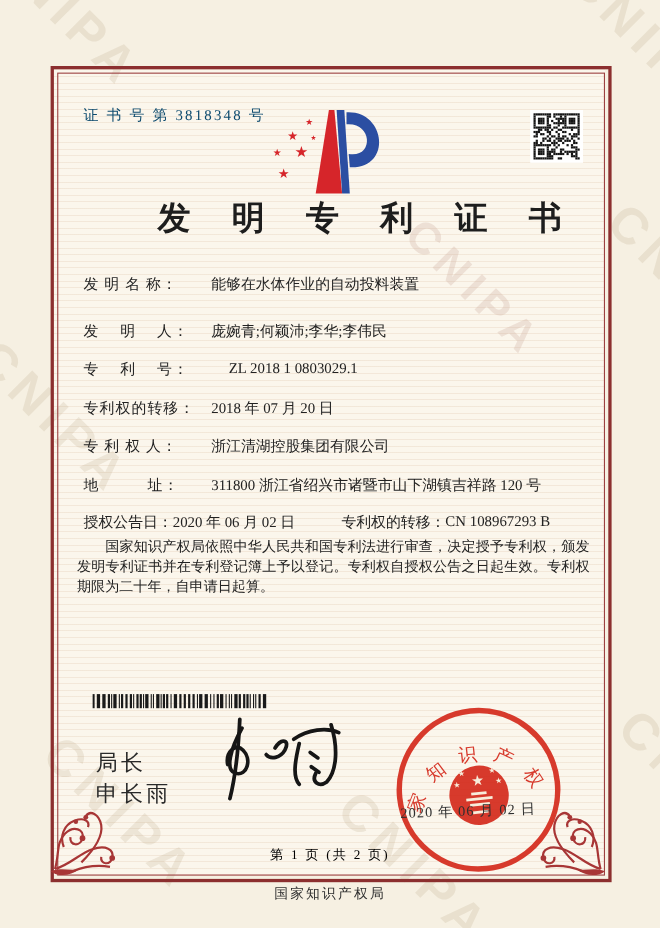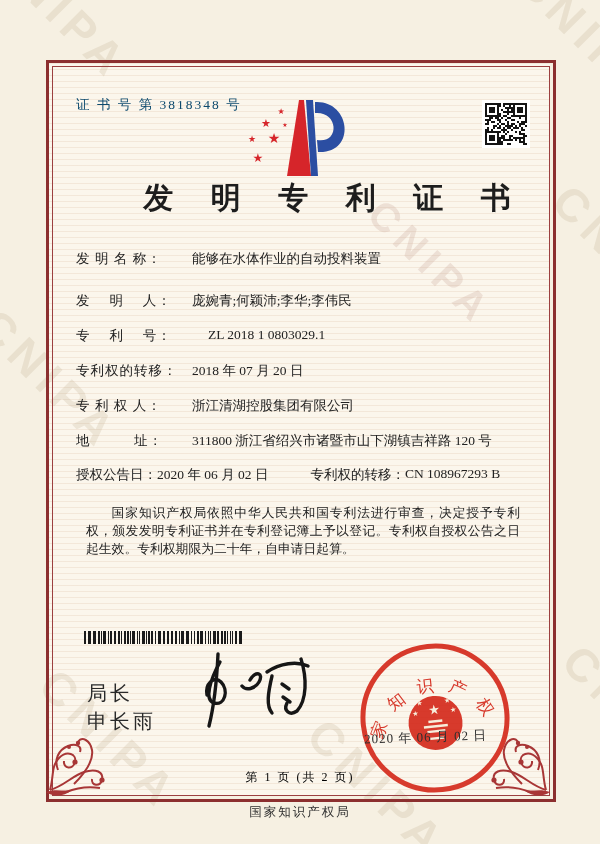--- a/index.html
+++ b/index.html
@@ -38,21 +38,21 @@
       letter-spacing:15px;color:#1d1d1d;text-indent:15px;padding-left:27px;}
 
   .field{left:76px;width:462px;font-size:13.5px;color:#222;display:flex;}
   .f-label{flex:0 0 116px;white-space:pre;letter-spacing:1px;}
   .f-value{white-space:pre-wrap;}
   .grant{left:76px;top:466px;width:462px;font-size:13.5px;color:#222;display:flex;}
   .grant .g2{margin-left:42px;}
 
   .paras{left:70px;top:488px;width:466px;font-size:12.8px;line-height:18px;
       color:#222;text-align:justify;}
-  .paras p{margin:16px;text-indent:2em;}
+  .paras p{margin:0;text-indent:2em;}
 
   .barcode{left:84px;top:631px;}
 
   .signer{left:87px;font-size:20px;letter-spacing:3px;color:#2a2a2a;}
   .signature{left:180px;top:648px;}
 
   .flourish{z-index:2;}
   .flourish.right{transform:scaleX(-1);}
 
   .seal{left:357px;top:640px;z-index:3;transform:rotate(-6deg);}

